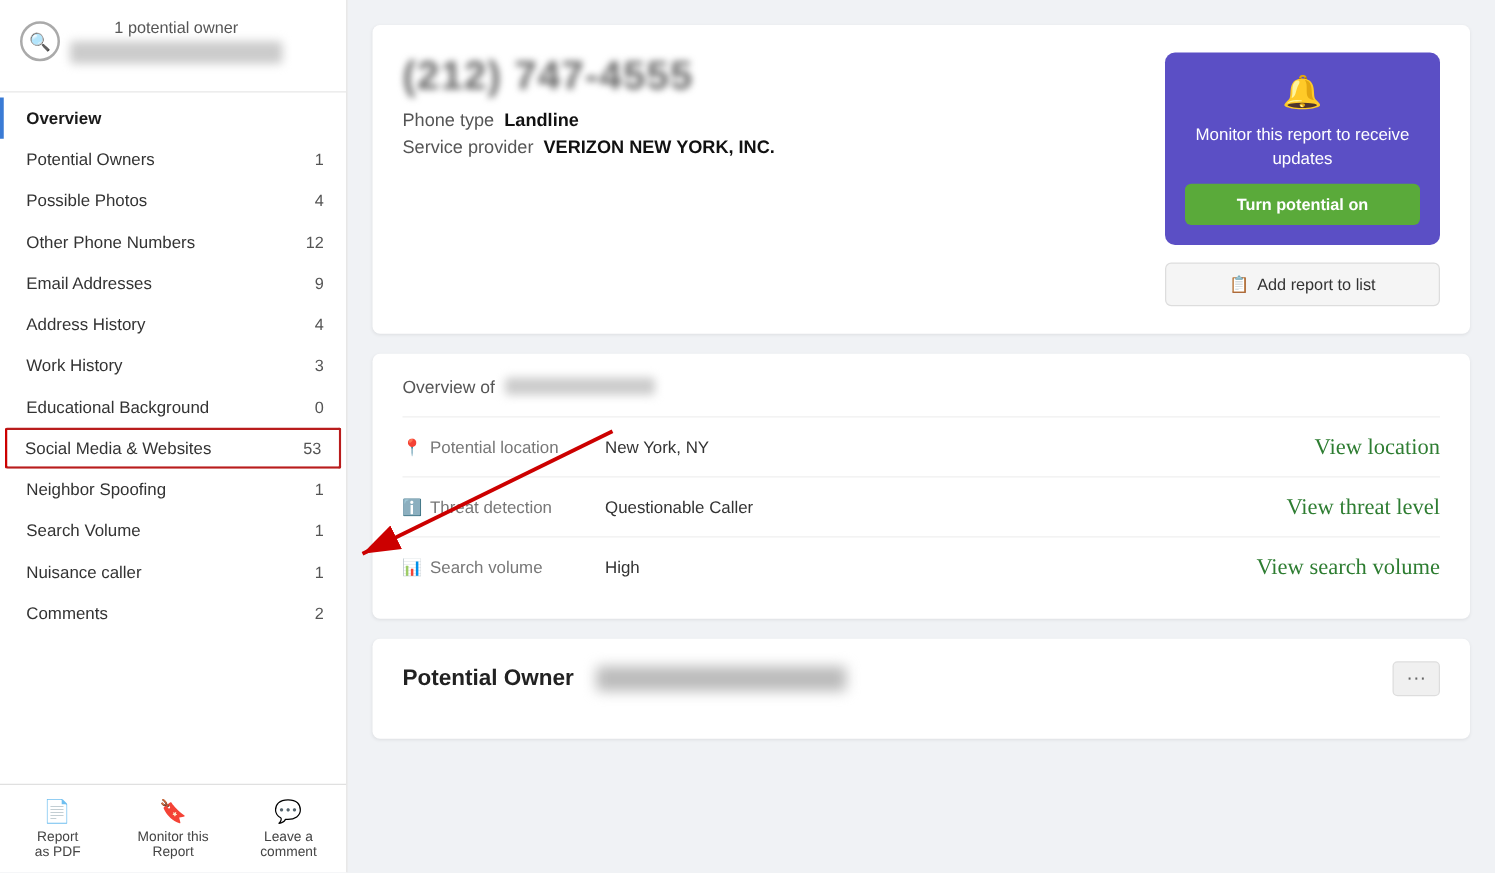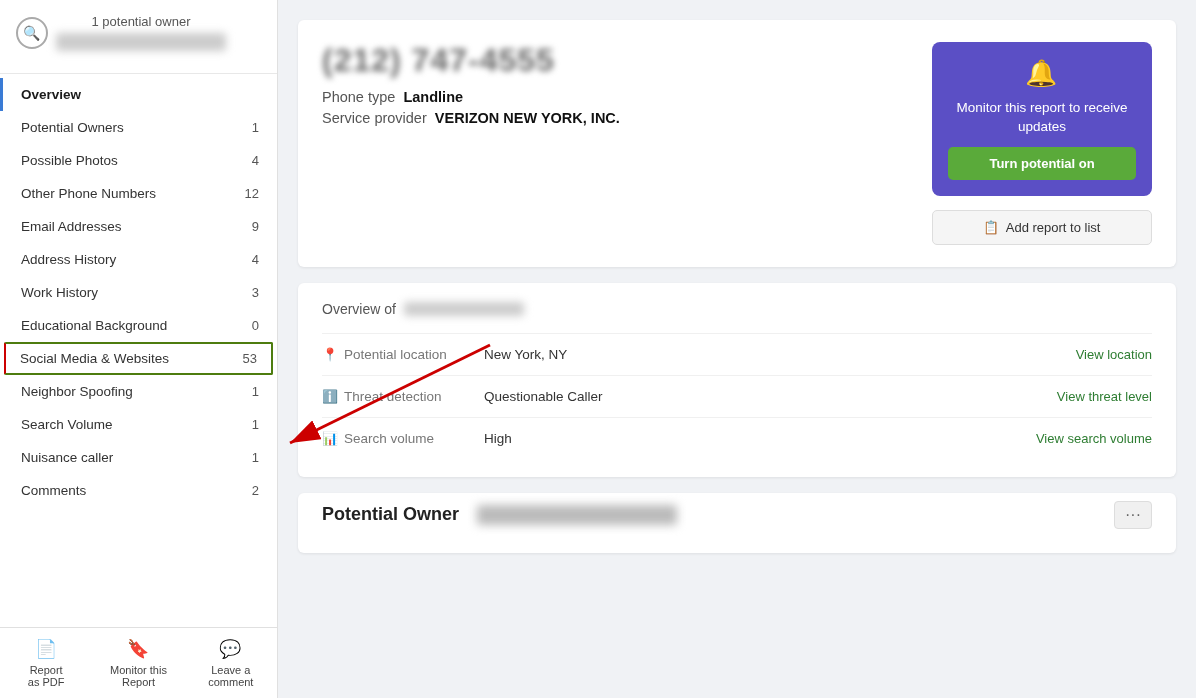--- a/index.html
+++ b/index.html
@@ -84,21 +84,21 @@
       transition: background 0.15s;
     }
 
     .nav-item.active {
       border-left-color: #3a7bd5;
       font-weight: 600;
       color: #1a1a1a;
     }
 
     .nav-item.highlighted {
-      border: 2px solid #4d7c0f;
+      border: 2px solid #b91c1c;
       border-left: 2px solid #cc0000;
       margin: 0 4px;
       border-radius: 2px;
       padding: 7px 14px;
     }
 
     .nav-badge {
       font-size: 13px;
       color: #555;
       font-weight: 500;
@@ -278,31 +278,32 @@
     }
 
     .overview-row-value {
       flex: 1;
       font-size: 13.5px;
       color: #333;
     }
 
     .overview-row-link {
       color: #2e7d32;
-      font-size: 13px;
+      font-size: 18px;
       cursor: pointer;
       text-decoration: none;
       font-weight: 500;
+      font-family: Liberation Serif, serif;
     }
 
     
     .potential-owner-card {
       background: #fff;
       border-radius: 6px;
-      padding: 8px 24px;
+      padding: 18px 24px;
       box-shadow: 0 1px 3px rgba(0,0,0,0.08);
     }
 
     .po-header {
       display: flex;
       align-items: center;
       margin-bottom: 16px;
       gap: 10px;
     }
 

